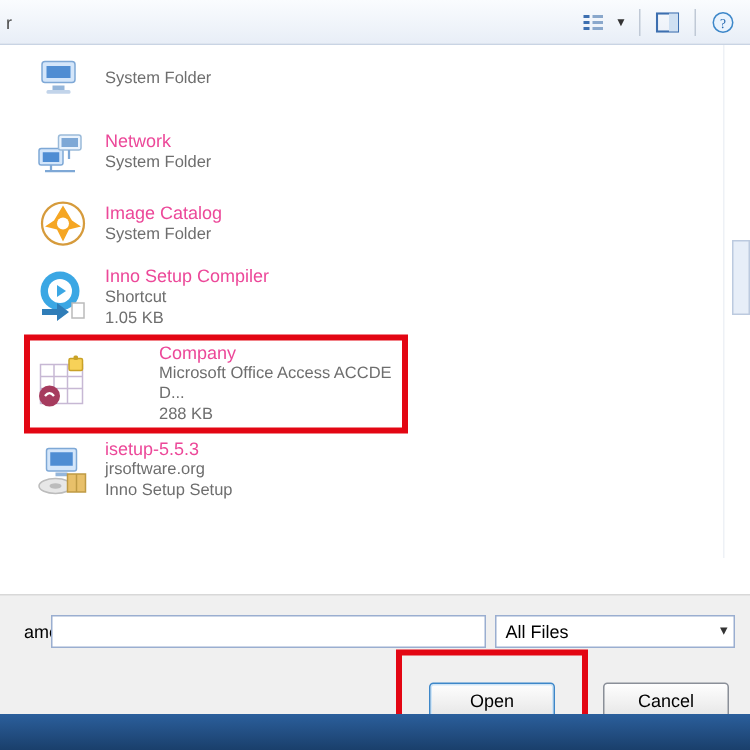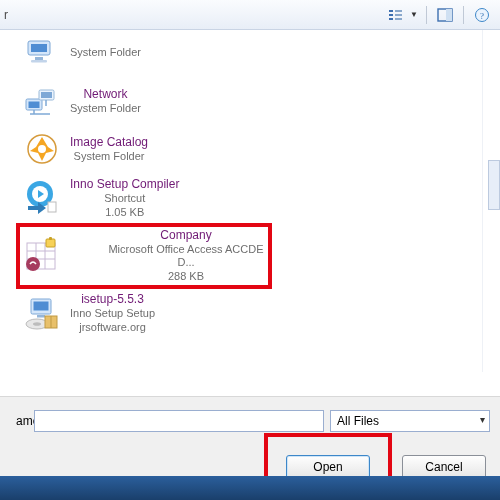--- a/index.html
+++ b/index.html
@@ -32,36 +32,35 @@
   }
   .tb-btn.drop { width: 38px; justify-content: space-between; padding: 0 3px; }
   .tb-sep { width: 1px; height: 18px; background: #c0c9d6; margin: 0 2px; }
   .filelist {
     position: absolute;
     top: 30px; left: 0; right: 0;
     bottom: 104px;
     background: #fff;
     overflow: auto;
     padding: 2px 8px 26px 18px;
-    text-align: center;
   }
   .item {
     display: flex;
     align-items: center;
     gap: 8px;
     padding: 3px 4px;
     margin-bottom: 2px;
   }
   .item .icon {
     width: 40px; height: 40px;
     display: flex; align-items: center; justify-content: center;
     flex-shrink: 0;
   }
   .item .txt { line-height: 1.25; }
-  .item .name { color: #701a75; }
+  .item .name { color: #ec4899; }
   .item .meta { color: #6e6e6e; font-size: 11px; }
   .item.sel-red {
     outline: 4px solid #e30613;
     outline-offset: -2px;
     background: #fff;
   }
   .bottom {
     position: absolute;
     left: 0; right: 0; bottom: 0;
     height: 104px;
@@ -273,22 +272,22 @@
         <rect x="11.5" y="8.5" width="15" height="9" fill="#4f8dd3"></rect>
         <rect x="15" y="22" width="8" height="2.5" fill="#95b6da"></rect>
         <ellipse cx="15" cy="31" rx="11" ry="5" fill="#e7e7e7" stroke="#bcbcbc"></ellipse>
         <ellipse cx="15" cy="31" rx="4" ry="1.8" fill="#bcbcbc"></ellipse>
         <rect x="23" y="23" width="12" height="12" fill="#e8c06a" stroke="#bf9a44"></rect>
         <line x1="29" y1="23" x2="29" y2="35" stroke="#bf9a44"></line>
       </svg>
     </span>
     <div class="txt">
       <div class="name">isetup-5.5.3</div>
+      <div class="meta">jrsoftware.org</div>
       <div class="meta">Inno Setup Setup</div>
-      <div class="meta">jrsoftware.org</div>
     </div>
   </div>
 
 </div>
 
 <div class="side-strip"></div>
 <div class="right-chunk"></div>
 
 <div class="bottom">
   <div class="row1">

